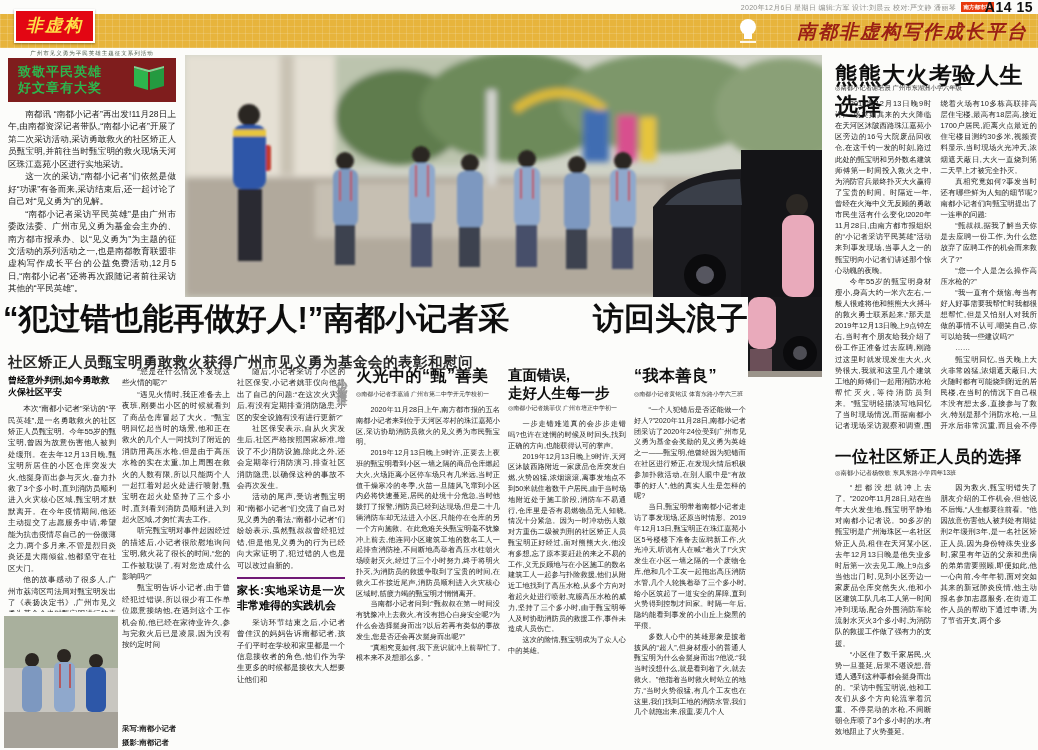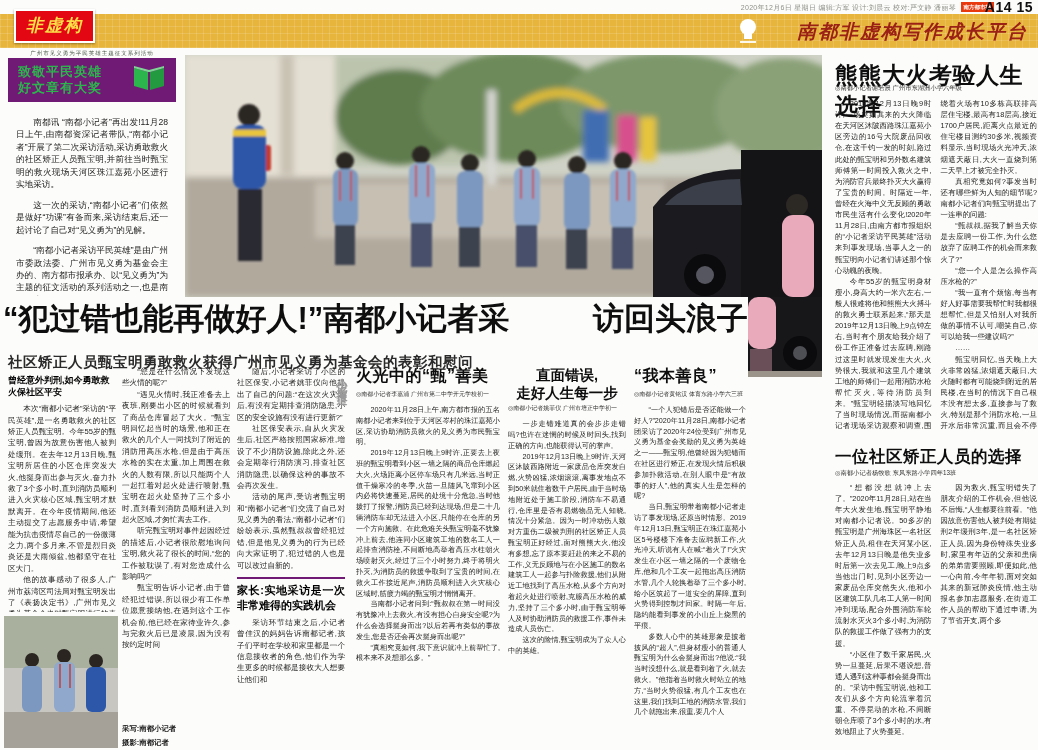--- a/index.html
+++ b/index.html
@@ -15,46 +15,46 @@
       repeating-linear-gradient(90deg,rgba(255,255,255,.14) 0 1px,transparent 1px 7px),#e7b43c;}
   .section-label{position:absolute;left:14px;top:-5px;background:#e30613;color:#fde047;
       font-size:17px;font-weight:bold;font-style:italic;padding:3px 10px 4px;letter-spacing:2px;
       border:2px solid #fff;box-shadow:0 1px 2px rgba(0,0,0,.35);}
   .banner-title{position:absolute;right:10px;top:5px;color:#9b2015;font-size:19px;font-weight:bold;
       font-style:italic;letter-spacing:2px;}
   .bulb{position:absolute;right:278px;top:4px;}
   
   .promo-kicker{position:absolute;left:8px;top:50px;width:168px;font-size:5.5px;color:#4a5a4a;
       text-align:center;letter-spacing:1px;}
-  .promo-box{position:absolute;left:8px;top:58px;width:168px;height:44px;background:#701a75;
+  .promo-box{position:absolute;left:8px;top:58px;width:168px;height:44px;background:#7f1d1d;
       display:flex;align-items:center;justify-content:space-between;padding:0 10px;box-sizing:border-box;}
   .promo-lines{color:#2db54d;font-weight:bold;font-size:13px;line-height:1.25;letter-spacing:1px;}
   .intro{position:absolute;left:8px;top:108px;width:168px;height:188px;overflow:hidden;
       font-size:8.6px;line-height:1.45;text-align:justify;color:#222;}
-  .intro p{margin:8px;text-indent:2em;}
+  .intro p{margin:0;text-indent:2em;}
   
   .photo-main{position:absolute;left:185px;top:55px;width:637px;height:242px;overflow:hidden;}
   .photo-ext{position:absolute;left:748px;top:297px;width:74px;height:80px;overflow:hidden;}
   .photo-small{position:absolute;left:4px;top:616px;width:114px;height:132px;overflow:hidden;}
   
   .headline{position:absolute;left:3px;top:298px;width:745px;display:flex;justify-content:space-between;
       font-size:31px;font-weight:900;color:#0e0e0e;letter-spacing:0px;white-space:nowrap;}
   .subhead{position:absolute;left:8px;top:353px;font-size:14.5px;font-weight:bold;color:#2a2a2a;letter-spacing:0.5px;}
   
   .bodycol{position:absolute;top:366px;overflow:hidden;font-size:7.6px;line-height:1.5;
       text-align:justify;color:#1d1d1d;}
   .bodycol p{margin:0;text-indent:2em;}
   .crosshead{font-size:9px;font-weight:800;line-height:1.35;margin:8px 0 5px;text-align:left;color:#000;}
   .crosshead2{font-size:11px;font-weight:800;line-height:1.35;margin:6px 0 4px;padding-top:4px;
       border-top:2px solid #701a75;color:#000;}
   .credits div{font-size:7.4px;font-weight:bold;margin-top:3px;text-indent:0;}
   .vstrip{position:absolute;left:333px;top:369px;height:180px;width:16px;writing-mode:vertical-rl;
       text-orientation:upright;font-size:11px;font-weight:bold;color:#999;letter-spacing:4px;}
   .art-title{font-size:16px;font-weight:800;color:#0d0d0d;margin:0 0 3px;letter-spacing:0.5px;}
-  .art-title-2l{font-size:14.5px;font-weight:800;color:#0d0d0d;margin:0;line-height:1.25;text-align:center;}
+  .art-title-2l{font-size:14.5px;font-weight:800;color:#0d0d0d;margin:0;line-height:1.25;}
   .byline{font-size:6px;color:#333;margin:2px 0 6px;}
   .artcol{position:absolute;top:366px;overflow:hidden;}
   .arttext{font-size:7.2px;line-height:1.5;text-align:justify;color:#1d1d1d;}
   .arttext p{margin:0;text-indent:2em;}
   
   .r-title{position:absolute;left:835px;font-size:23px;font-weight:800;color:#0d0d0d;letter-spacing:0.5px;}
   .r-byline{position:absolute;left:835px;font-size:6.3px;color:#333;}
   .r-text{position:absolute;left:835px;width:202px;overflow:hidden;column-count:2;column-gap:9px;
       column-fill:auto;font-size:7.4px;line-height:1.5;text-align:justify;color:#1d1d1d;}
   .r-text p{margin:0;text-indent:2em;}

